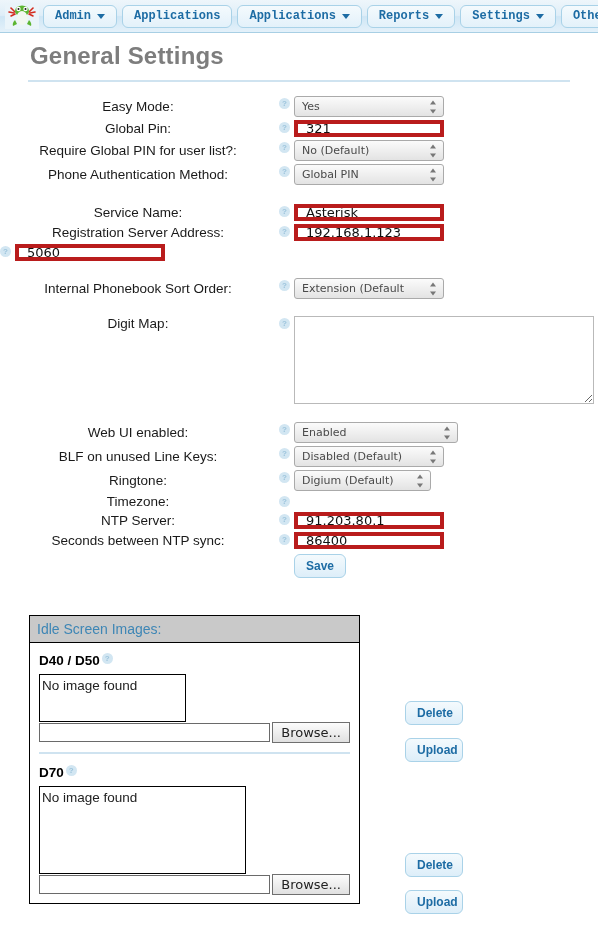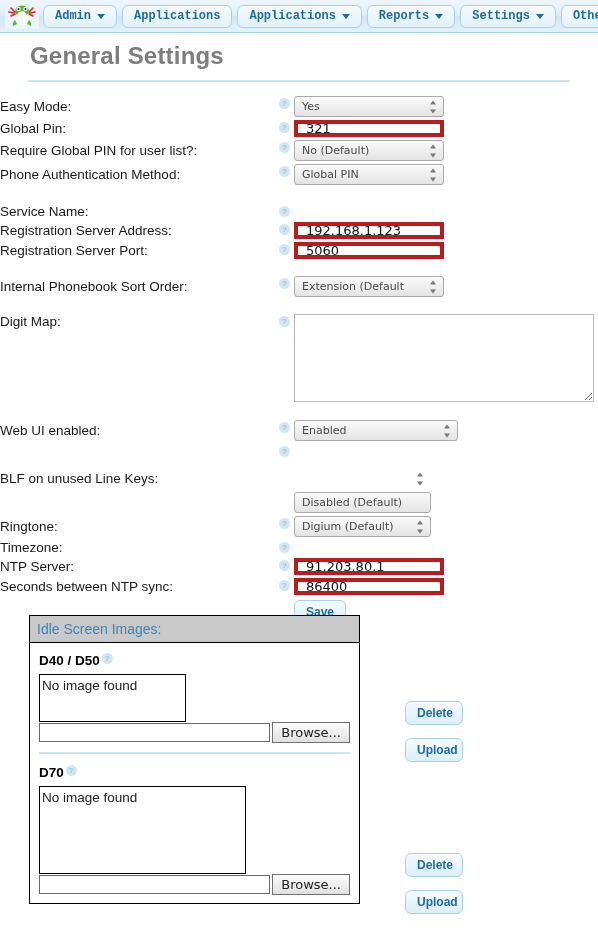--- a/index.html
+++ b/index.html
@@ -75,21 +75,21 @@
 
   
   .form { margin-top: 14px; }
   .row {
     display: flex;
     align-items: center;
     margin-bottom: 3px;
   }
   .row .label {
     width: 276px;
-    text-align: left;
+    text-align: center;
     padding-right: 3px;
     font-size: 13.5px;
     color: #1a1a1a;
     white-space: nowrap;
   }
   .qmark {
     width: 11px; height: 11px;
     border-radius: 50%;
     background: #d2e6f2;
     color: #9dc4dc;
@@ -309,28 +309,28 @@
     </div>
     <div class="row">
       <div class="label">Phone Authentication Method:</div>
       <div class="qmark">?</div>
       <div class="field"><span class="selwrap"><select class="sel" style="width: 150px;"><option>Global PIN</option></select><span class="spin"></span></span></div>
     </div>
     <div style="height: 16px;"></div>
     <div class="row">
       <div class="label">Service Name:</div>
       <div class="qmark">?</div>
+      <div class="field"><input class="txt" type="text" value="Asterisk" style="width: 150px;"></div>
     </div>
     <div class="row">
       <div class="label">Registration Server Address:</div>
       <div class="qmark">?</div>
       <div class="field"><input class="txt" type="text" value="192.168.1.123" style="width: 150px;"></div>
     </div>
     <div class="row">
-      <div class="label">Registration Server Port:</div>
       <div class="qmark">?</div>
       <div class="field"><input class="txt" type="text" value="5060" style="width: 150px;"></div>
     </div>
     <div style="height: 14px;"></div>
     <div class="row">
       <div class="label">Internal Phonebook Sort Order:</div>
       <div class="qmark">?</div>
       <div class="field"><span class="selwrap"><select class="sel" style="width: 150px;"><option>Extension (Default</option></select><span class="spin"></span></span></div>
     </div>
     <div style="height: 14px;"></div>
@@ -341,21 +341,21 @@
     </div>
     <div style="height: 12px;"></div>
     <div class="row">
       <div class="label">Web UI enabled:</div>
       <div class="qmark">?</div>
       <div class="field"><span class="selwrap"><select class="sel" style="width: 164px;"><option>Enabled</option></select><span class="spin"></span></span></div>
     </div>
     <div class="row">
       <div class="label">BLF on unused Line Keys:</div>
       <div class="qmark">?</div>
-      <div class="field"><span class="selwrap"><select class="sel" style="width: 137px; margin-top: 48px;"><option>Disabled (Default)</option></select><span class="spin"></span></span></div>
+      <div class="field"><span class="selwrap"><select class="sel" style="width: 150px;"><option>Disabled (Default)</option></select><span class="spin"></span></span></div>
     </div>
     <div class="row">
       <div class="label">Ringtone:</div>
       <div class="qmark">?</div>
       <div class="field"><span class="selwrap"><select class="sel" style="width: 137px;"><option>Digium (Default)</option></select><span class="spin"></span></span></div>
     </div>
     <div class="row">
       <div class="label">Timezone:</div>
       <div class="qmark">?</div>
     </div>

